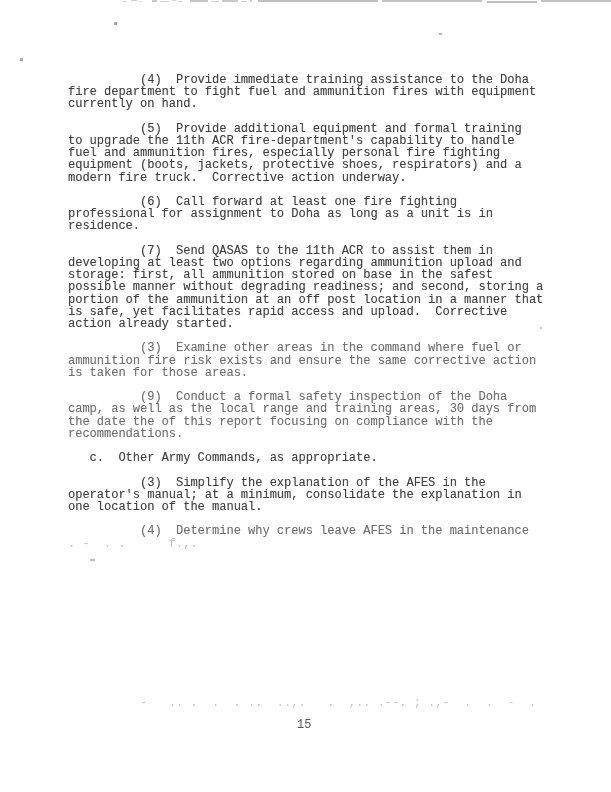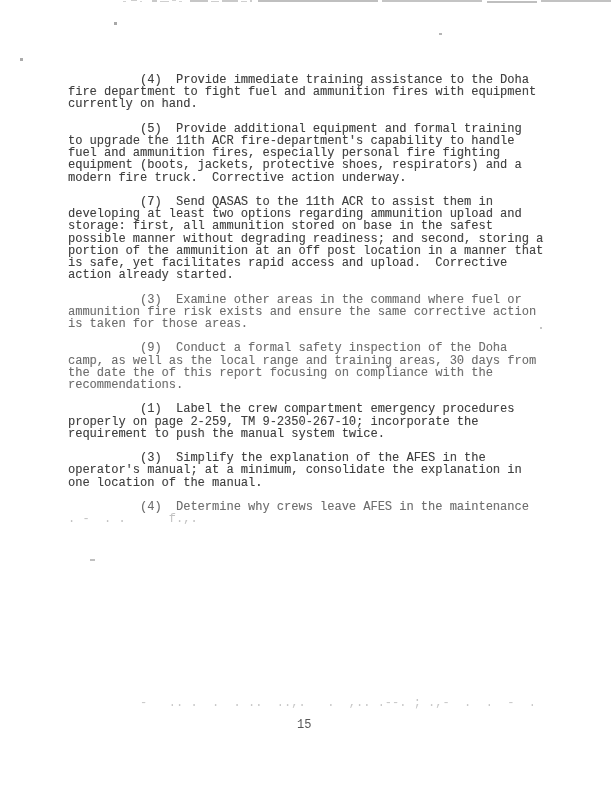--- a/index.html
+++ b/index.html
@@ -71,37 +71,38 @@
     </div>
   <div id="text-block" class="text-block">
       <div class="para f-normal">          (4)  Provide immediate training assistance to the Doha
 fire department to fight fuel and ammunition fires with equipment
 currently on hand.</div>
       <div class="para f-normal">          (5)  Provide additional equipment and formal training
 to upgrade the 11th ACR fire-department's capability to handle
 fuel and ammunition fires, especially personal fire fighting
 equipment (boots, jackets, protective shoes, respirators) and a
 modern fire truck.  Corrective action underway.</div>
+      <div class="para f-normal">          (6)  Call forward at least one fire fighting
+professional for assignment to Doha as long as a unit is in
+residence.</div>
       <div class="para f-normal">          (7)  Send QASAS to the 11th ACR to assist them in
 developing at least two options regarding ammunition upload and
 storage: first, all ammunition stored on base in the safest
 possible manner without degrading readiness; and second, storing a
 portion of the ammunition at an off post location in a manner that
 is safe, yet facilitates rapid access and upload.  Corrective
 action already started.</div>
       <div class="para f-light">          (3)  Examine other areas in the command where fuel or
 ammunition fire risk exists and ensure the same corrective action
 is taken for those areas.</div>
       <div class="para f-light">          (9)  Conduct a formal safety inspection of the Doha
 camp, as well as the local range and training areas, 30 days from
 the date the of this report focusing on compliance with the
 recommendations.</div>
-      <div class="para f-normal">          (1)  Label the crew compartment emergency procedures
-properly on page 2-259, TM 9-2350-267-10; incorporate the
-requirement to push the manual system twice.</div>
+      <div class="para f-normal">   c.  Other Army Commands, as appropriate.</div>
       <div class="para f-normal">          (3)  Simplify the explanation of the AFES in the
 operator's manual; at a minimum, consolidate the explanation in
 one location of the manual.</div>
       <div class="para f-light tight">          (4)  Determine why crews leave AFES in the maintenance</div>
       <div class="para f-ghost">. -  . .      f.,.</div>
     </div>
   <div class="faded-line">-   .. .  .  . ..  ..,.   .  ,.. .--. ; .,-  .  .  -  .</div>
   <div class="page-number">15</div>
 </div>
 

